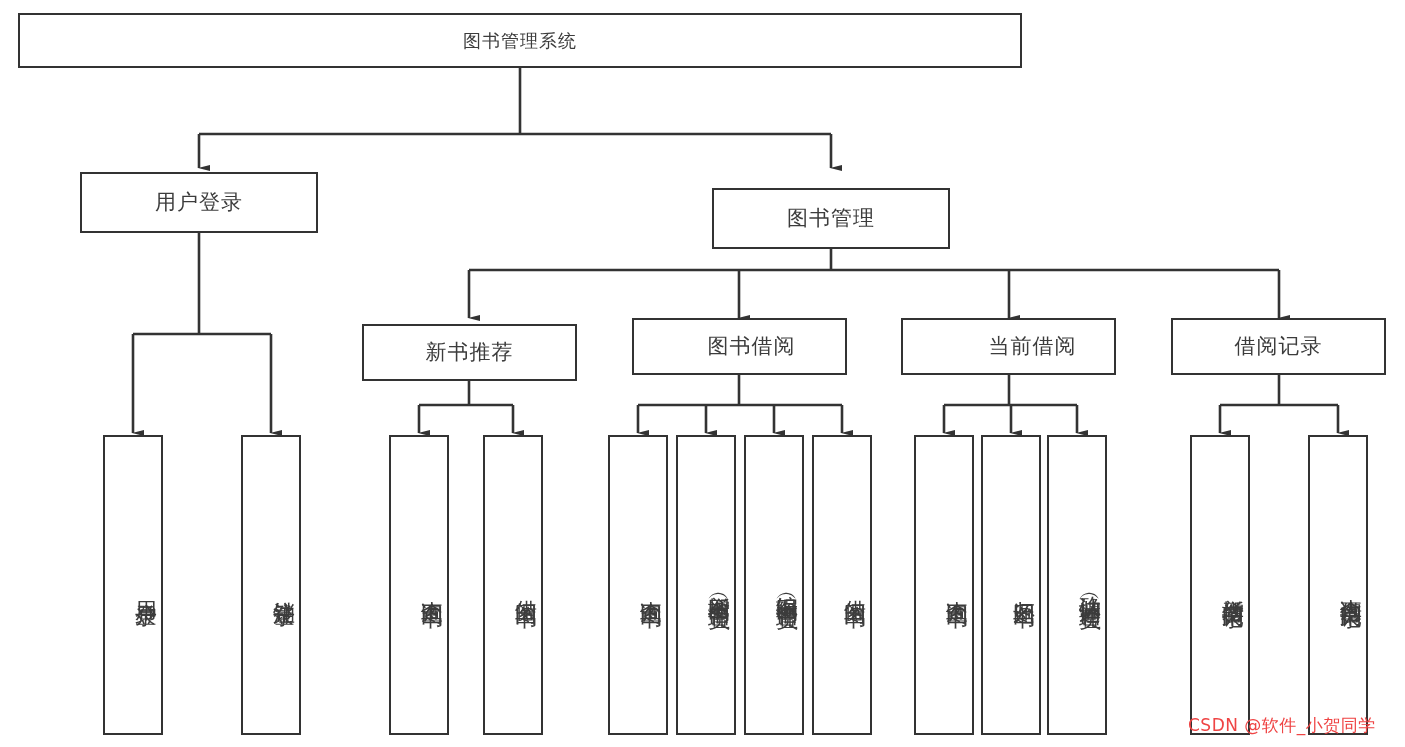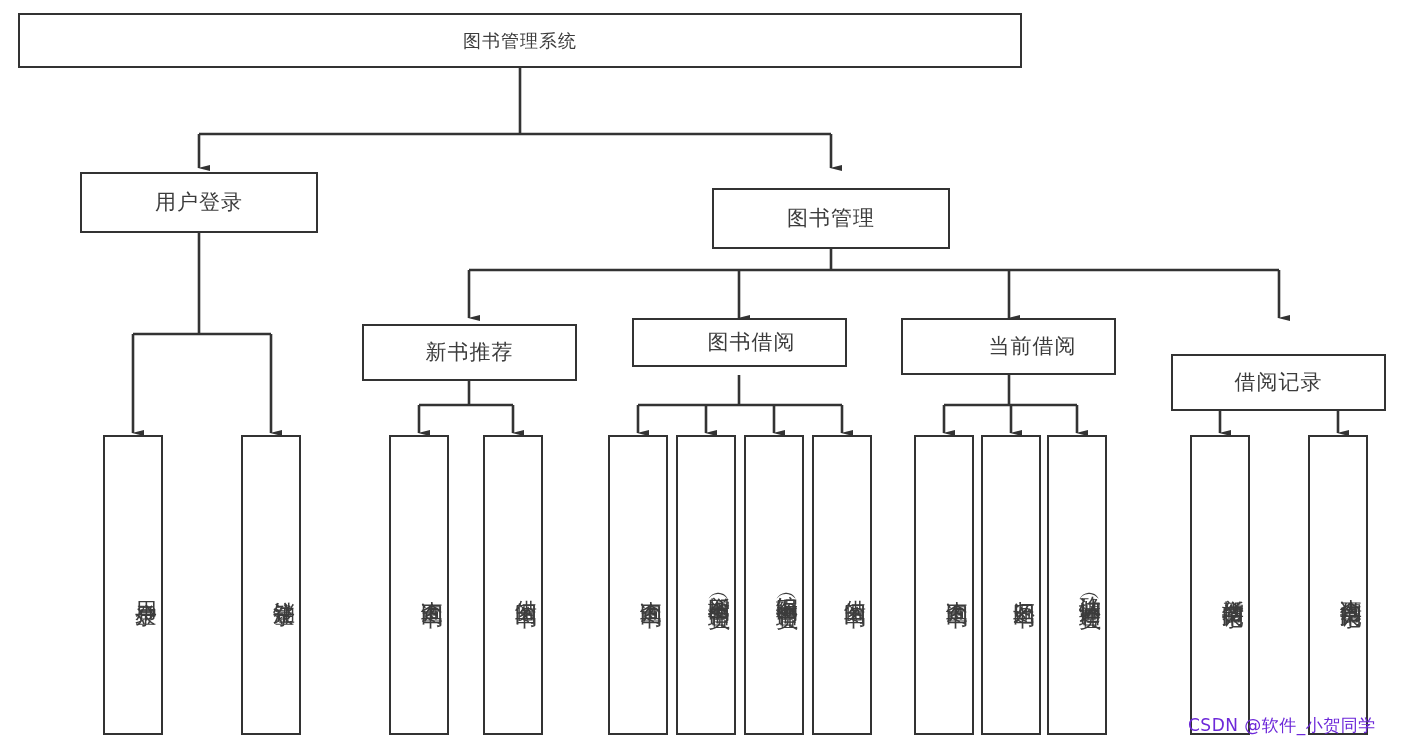--- a/index.html
+++ b/index.html
@@ -58,21 +58,21 @@
   .node-v .vtext {
     writing-mode: vertical-rl;
     text-orientation: upright;
     display: block;
   }
   .watermark {
     position: absolute;
     left: 1188px;
     top: 714px;
     font-size: 17px;
-    color: #6d28d9;
+    color: #ef4444;
     white-space: nowrap;
     letter-spacing: 0.5px;
   }
 </style>
 </head>
 <body>
 
 <div id="canvas">
 
   <svg class="connectors" viewBox="0 0 1405 747">
@@ -132,27 +132,27 @@
   <div class="node node-h" style="left:80px; top:172px; width:238px; height:61px;">
     <span>用户登录</span>
   </div>
   <div class="node node-h" style="left:712px; top:172px; width:238px; height:61px;margin-top:16px;">
     <span>图书管理</span>
   </div>
 
   <div class="node node-h" style="left:362px; top:318px; width:215px; height:57px;margin-top:6px;">
     <span>新书推荐</span>
   </div>
-  <div class="node node-h" style="left:632px; top:318px; width:215px; height:49px;padding-left:24px;">
+  <div class="node node-h" style="left:632px; top:318px; width:215px; height:57px;padding-left:24px;">
     <span>图书借阅</span>
   </div>
   <div class="node node-h" style="left:901px; top:318px; width:215px; height:57px;padding-left:48px;">
     <span>当前借阅</span>
   </div>
-  <div class="node node-h" style="left:1171px; top:318px; width:215px; height:57px;margin-top:36px;">
+  <div class="node node-h" style="left:1171px; top:318px; width:215px; height:57px;">
     <span>借阅记录</span>
   </div>
 
   <div class="node node-v" style="left:103px; top:435px; width:60px; height:300px;">
     <span class="vtext">用户登录</span>
   </div>
   <div class="node node-v" style="left:241px; top:435px; width:60px; height:300px;">
     <span class="vtext">注销登录</span>
   </div>
 

